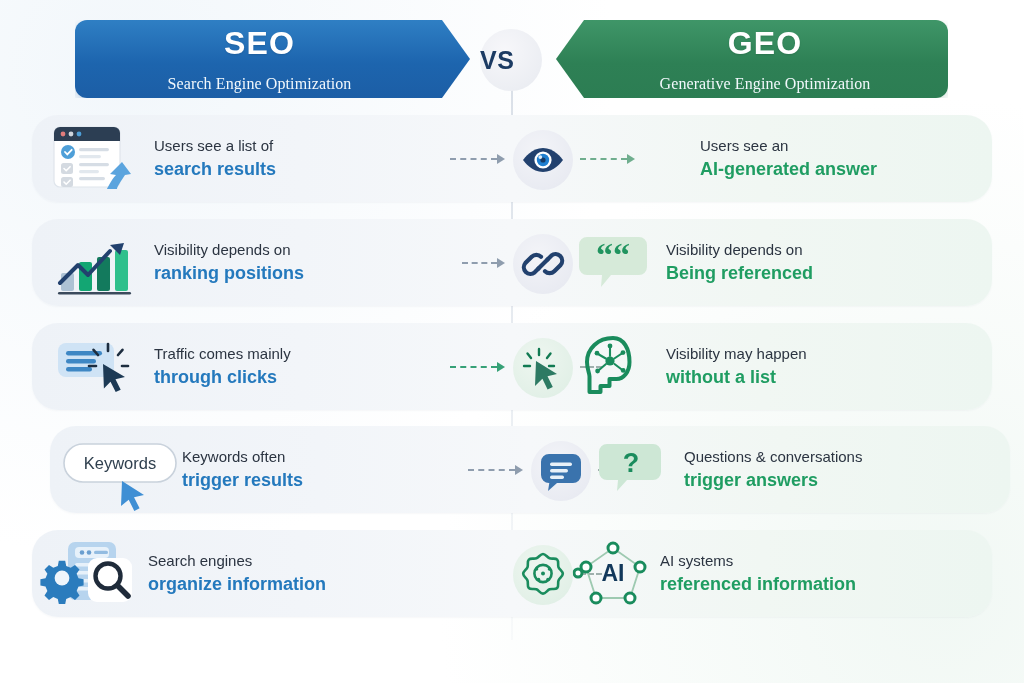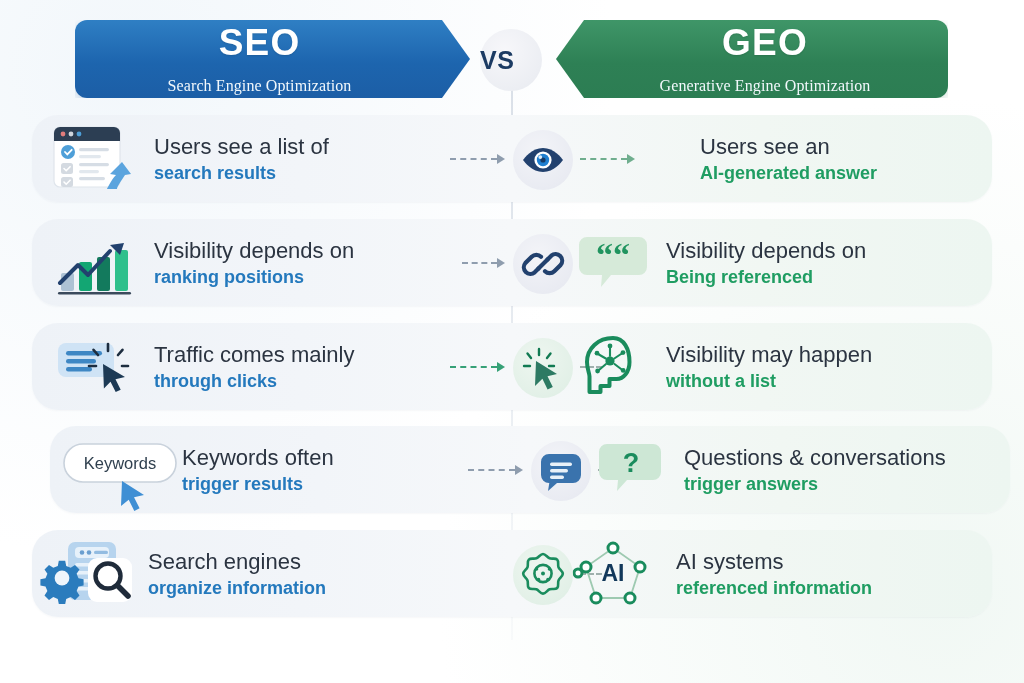--- a/index.html
+++ b/index.html
@@ -35,21 +35,21 @@
   }
   .banner-geo{
     left:556px;width:392px;
     background:linear-gradient(180deg,#3f9668 0%,#2e8055 55%,#2c7d53 100%);
     border-radius:0 12px 12px 0;
     clip-path:polygon(28px 0, 100% 0, 100% 100%, 28px 100%, 0 50%);
     box-shadow:0 3px 8px rgba(44,125,83,.22);
     padding-left:26px;box-sizing:border-box;
   }
   .banner-title{
-    font-size:37px;font-weight:bold;letter-spacing:1.2px;line-height:1;
+    font-size:32px;font-weight:bold;letter-spacing:1.2px;line-height:1;
     margin-bottom:17px;color:#ffffff;
     text-shadow:0 1px 2px rgba(0,0,0,.12);
     text-align:right;
   }
   .banner-sub{
     font-size:16px;font-weight:400;letter-spacing:.1px;line-height:1;
     color:#f2f8fc;
     font-family:Liberation Serif, serif;
   }
   .vs-badge{
@@ -89,21 +89,21 @@
   .art{
     width:96px;height:80px;flex:0 0 96px;
     display:flex;align-items:center;justify-content:center;
   }
   .art-left{margin-left:12px;}
   .art-right{width:86px;flex:0 0 86px;margin-left:58px;}
 
   .txt{display:flex;flex-direction:column;justify-content:center;line-height:1.24;}
   .txt-left{margin-left:14px;}
   .txt-right{margin-left:10px;}
-  .t1{font-size:22px;color:#2b3441;font-weight:400;white-space:nowrap;}
+  .t1{font-size:15px;color:#2b3441;font-weight:400;white-space:nowrap;}
   .t2{font-size:18px;font-weight:bold;white-space:nowrap;margin-top:2px;}
   .t2-blue{color:#2479bd;}
   .t2-green{color:#1f9d62;}
 
   
   .conn{position:absolute;top:43px;height:2px;display:flex;align-items:center;}
   .conn .dash{
     height:0;border-top:2.4px dashed currentColor;width:calc(100% - 9px);
   }
   .conn .head{
@@ -446,21 +446,21 @@
               <circle cx="39" cy="9" r="5"></circle>
               <circle cx="66" cy="28" r="5"></circle>
               <circle cx="56" cy="59" r="5"></circle>
               <circle cx="22" cy="59" r="5"></circle>
               <circle cx="12" cy="28" r="5"></circle>
               <circle cx="4" cy="34" r="4"></circle>
             </g>
             <text x="39" y="42" text-anchor="middle" font-family="Liberation Sans, sans-serif" font-size="23" font-weight="bold" fill="#12385a">AI</text>
           </svg>
         </div>
-        <div class="txt txt-right" style="margin-left:20px;">
+        <div class="txt txt-right" style="margin-left:4px;">
           <div class="t1">AI systems</div>
           <div class="t2 t2-green">referenced information</div>
         </div>
       </div>
     </div>
 
   </div>
 </div>
 
 </body></html>

